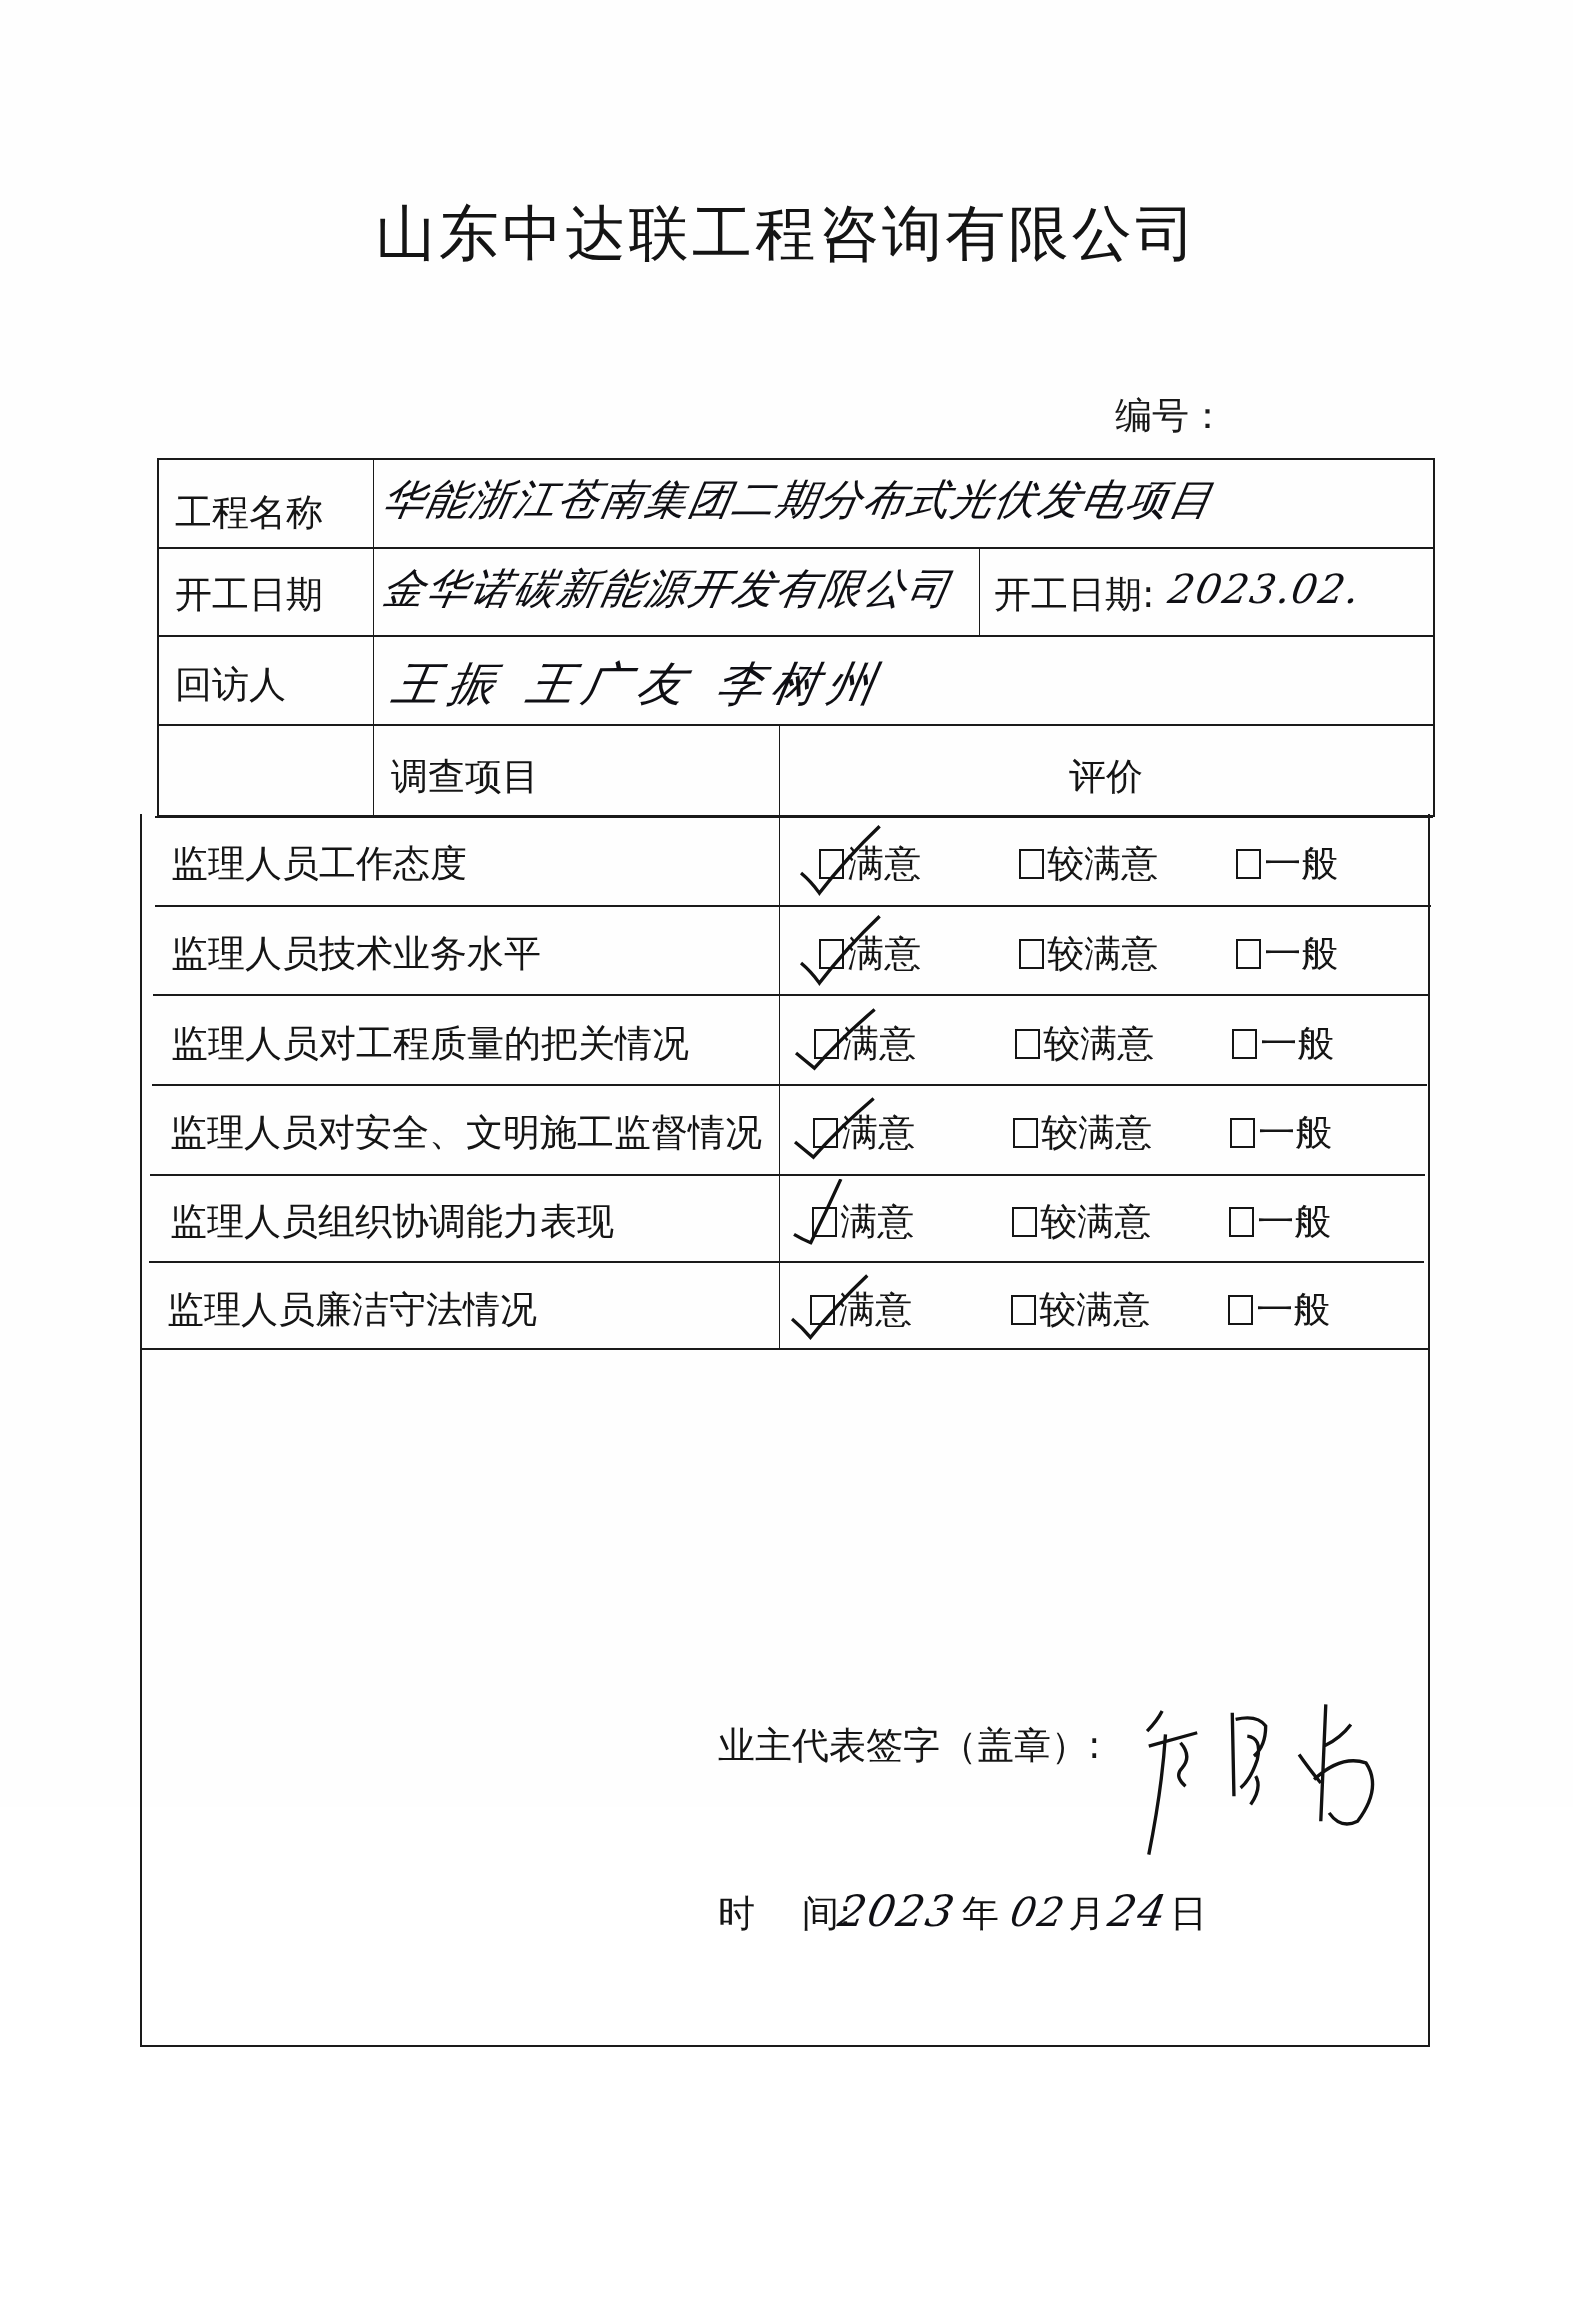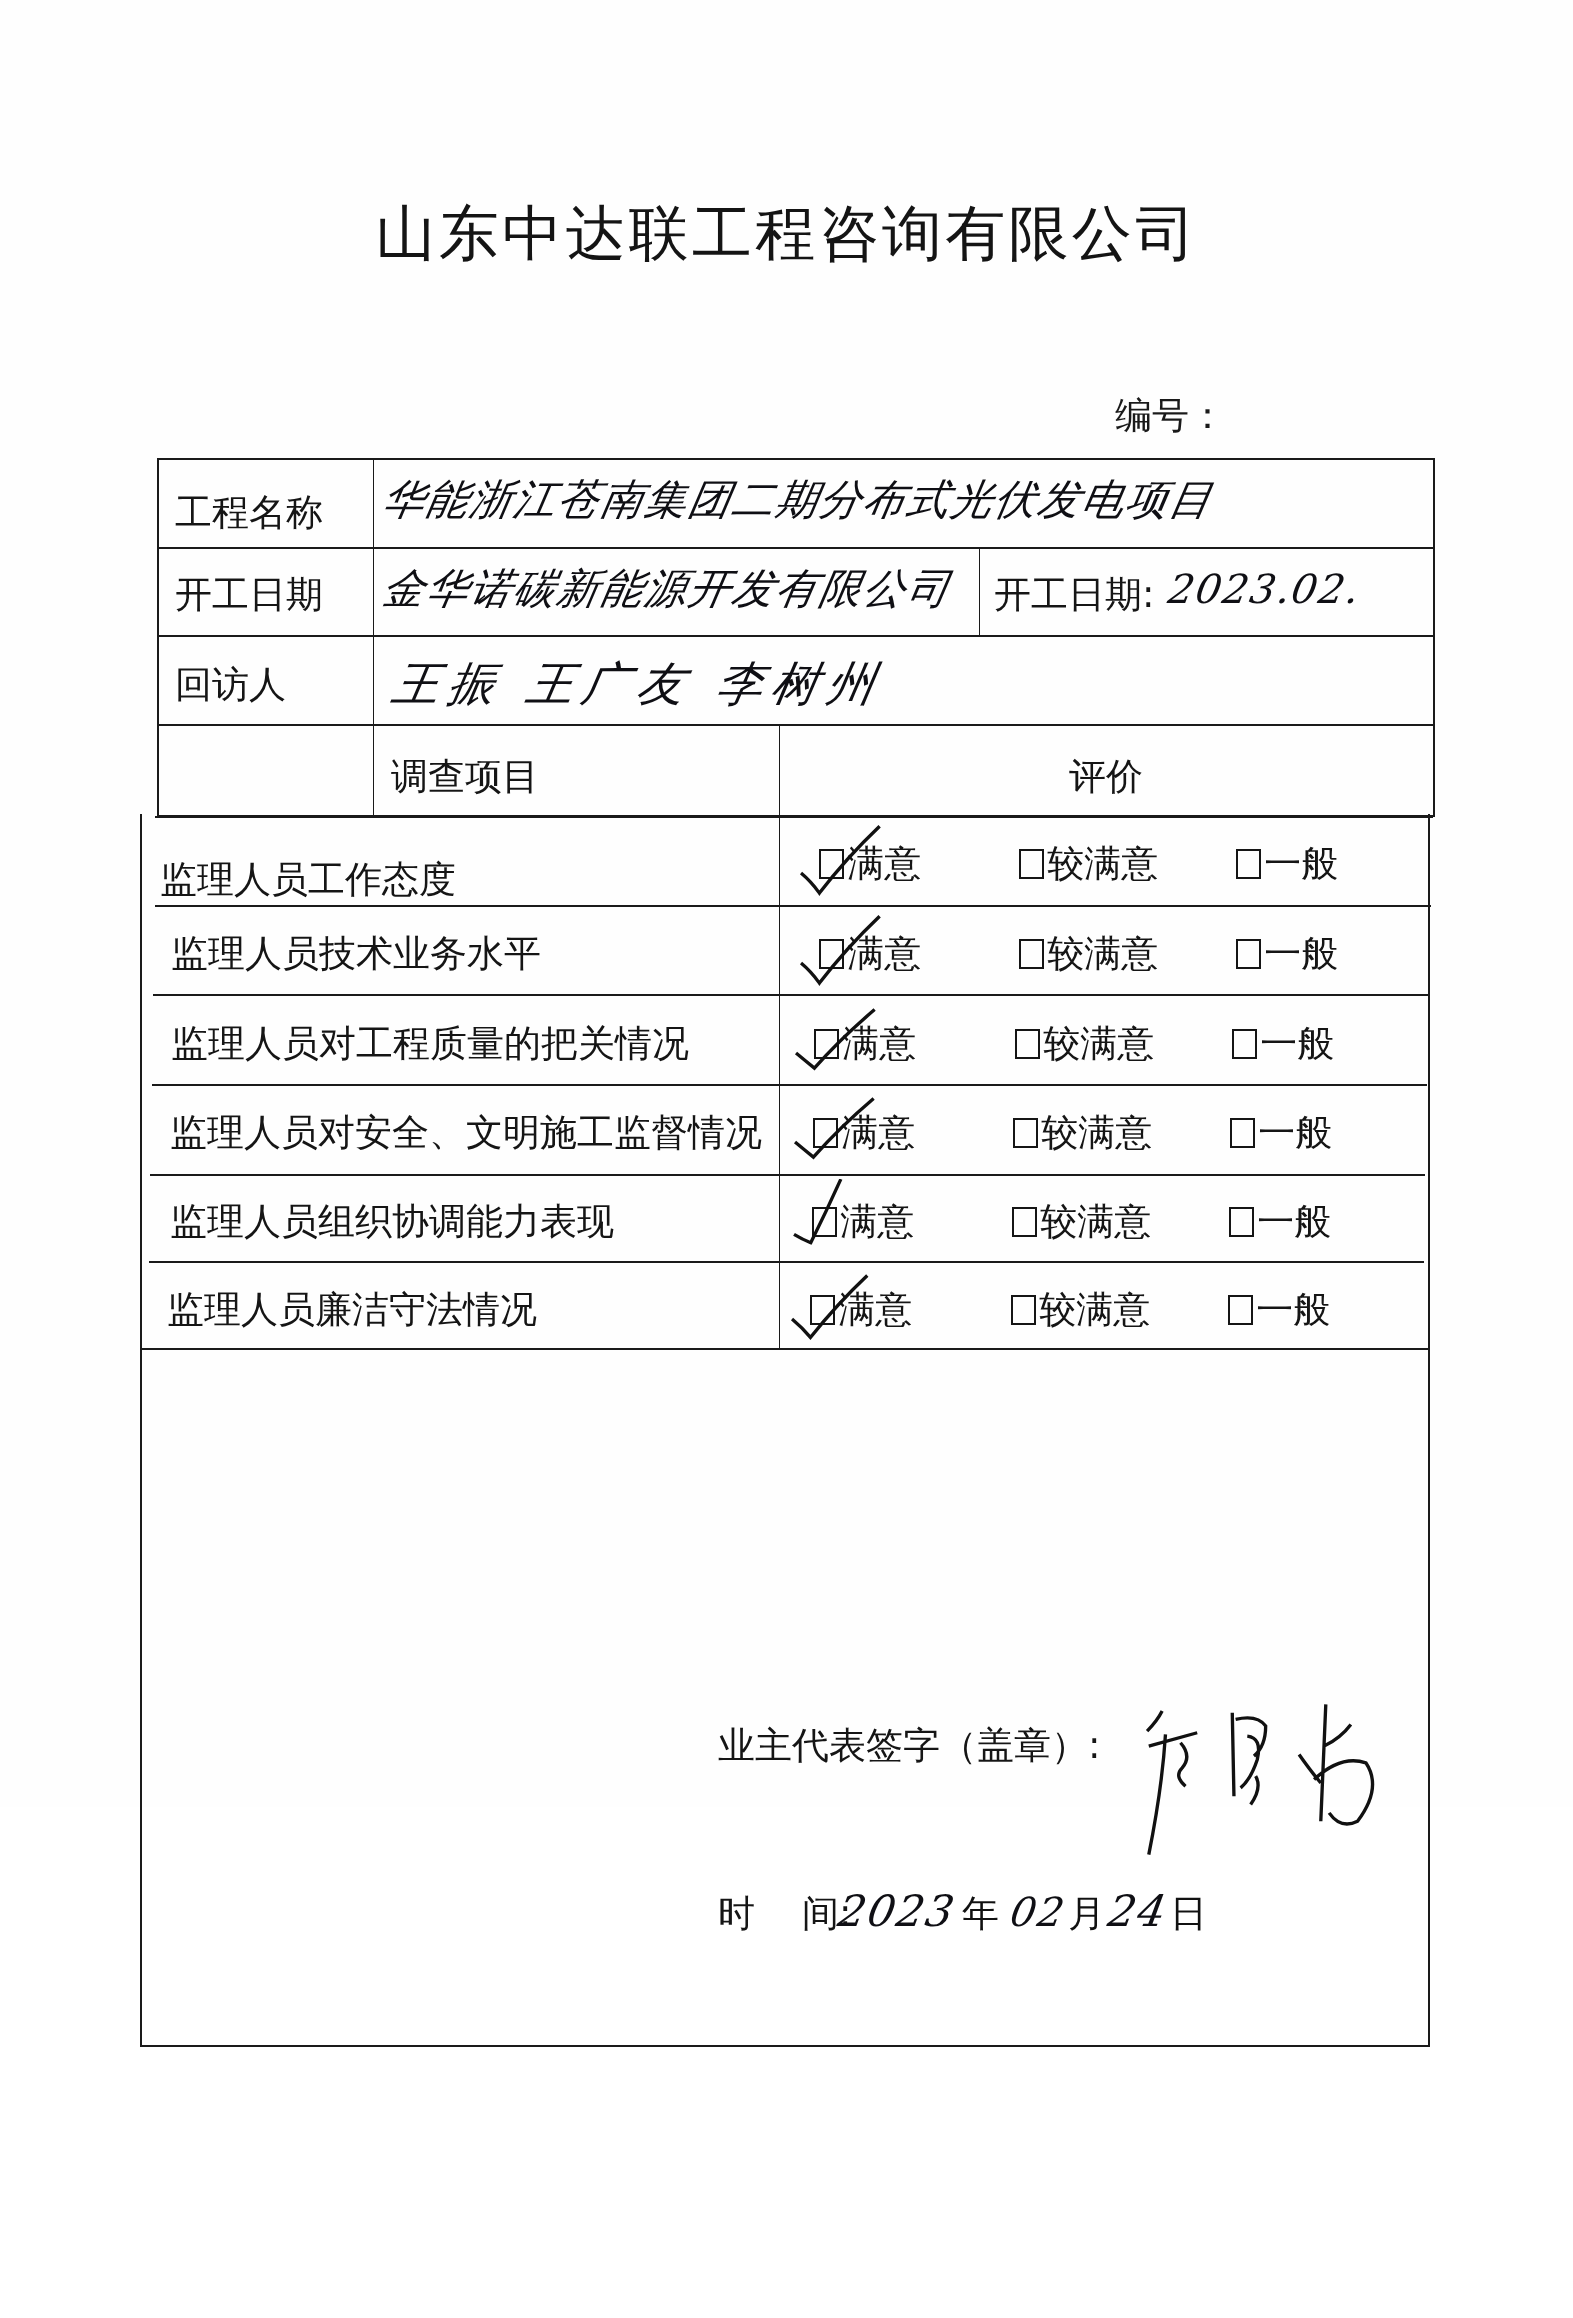--- a/index.html
+++ b/index.html
@@ -149,21 +149,21 @@
 
   <div class="hline" style="left:155px; top:816px; width:1278px;"></div>
   <div class="hline" style="left:155px; top:905px; width:1276px;"></div>
   <div class="hline" style="left:153px; top:994px; width:1276px;"></div>
   <div class="hline" style="left:152px; top:1084px; width:1275px;"></div>
   <div class="hline" style="left:150px; top:1174px; width:1275px;"></div>
   <div class="hline" style="left:149px; top:1261px; width:1275px;"></div>
   <div class="hline" style="left:142px; top:1348px; width:1286px;"></div>
 
   <div>
-    <div class="cell-text" style="left:160px; top:839px;margin-top:16px;">监理人员工作态度</div>
+    <div class="cell-text" style="left:171px; top:839px;">监理人员工作态度</div>
     <div class="opt" style="left:819px; top:839px;">
       <span class="box">
           <svg class="check" viewBox="0 0 110 100">
             <path d="M6 62 Q18 72 28 86 Q60 44 100 6" stroke="#111" stroke-width="4" fill="none"></path>
           </svg>
         </span>
         <span>满意</span>
     </div>
     <div class="opt" style="left:1019px; top:839px;">
         <span class="box"></span>

